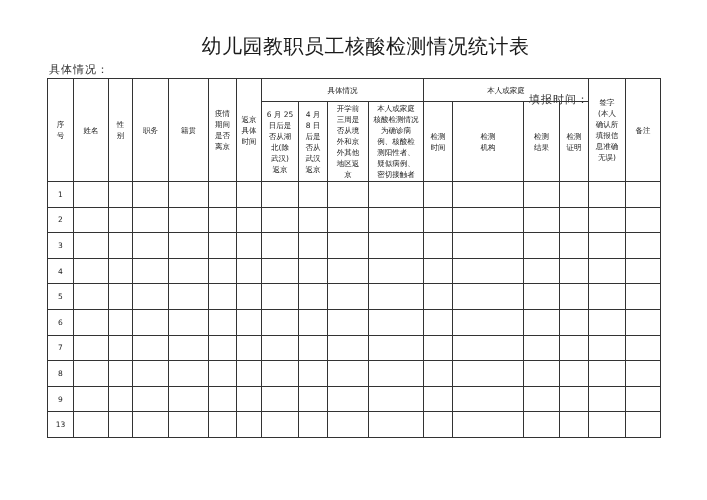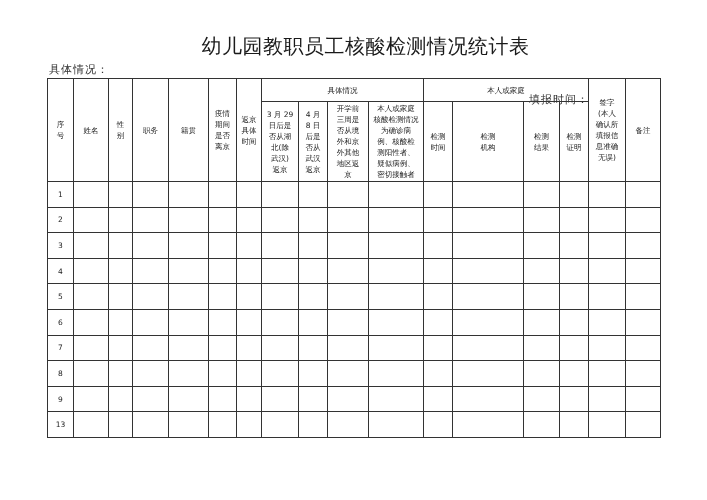--- a/index.html
+++ b/index.html
@@ -66,21 +66,21 @@
       <th colspan="4"><span class="v ml">本人或家庭</span></th>
       <th rowspan="2"><span class="v ml">签字
 (本人
 确认所
 填报信
 息准确
 无误)</span></th>
       <th rowspan="2"><span class="v ml">备注</span></th>
     </tr>
     <tr class="hdr-sub">
-      <th><span class="v ml">3 月 29
+      <th><span class="v ml">6 月 25
 日后是
 否从湖
 北(除
 武汉)
 返京</span></th>
       <th><span class="v ml">4 月
 8 日
 后是
 否从
 武汉

